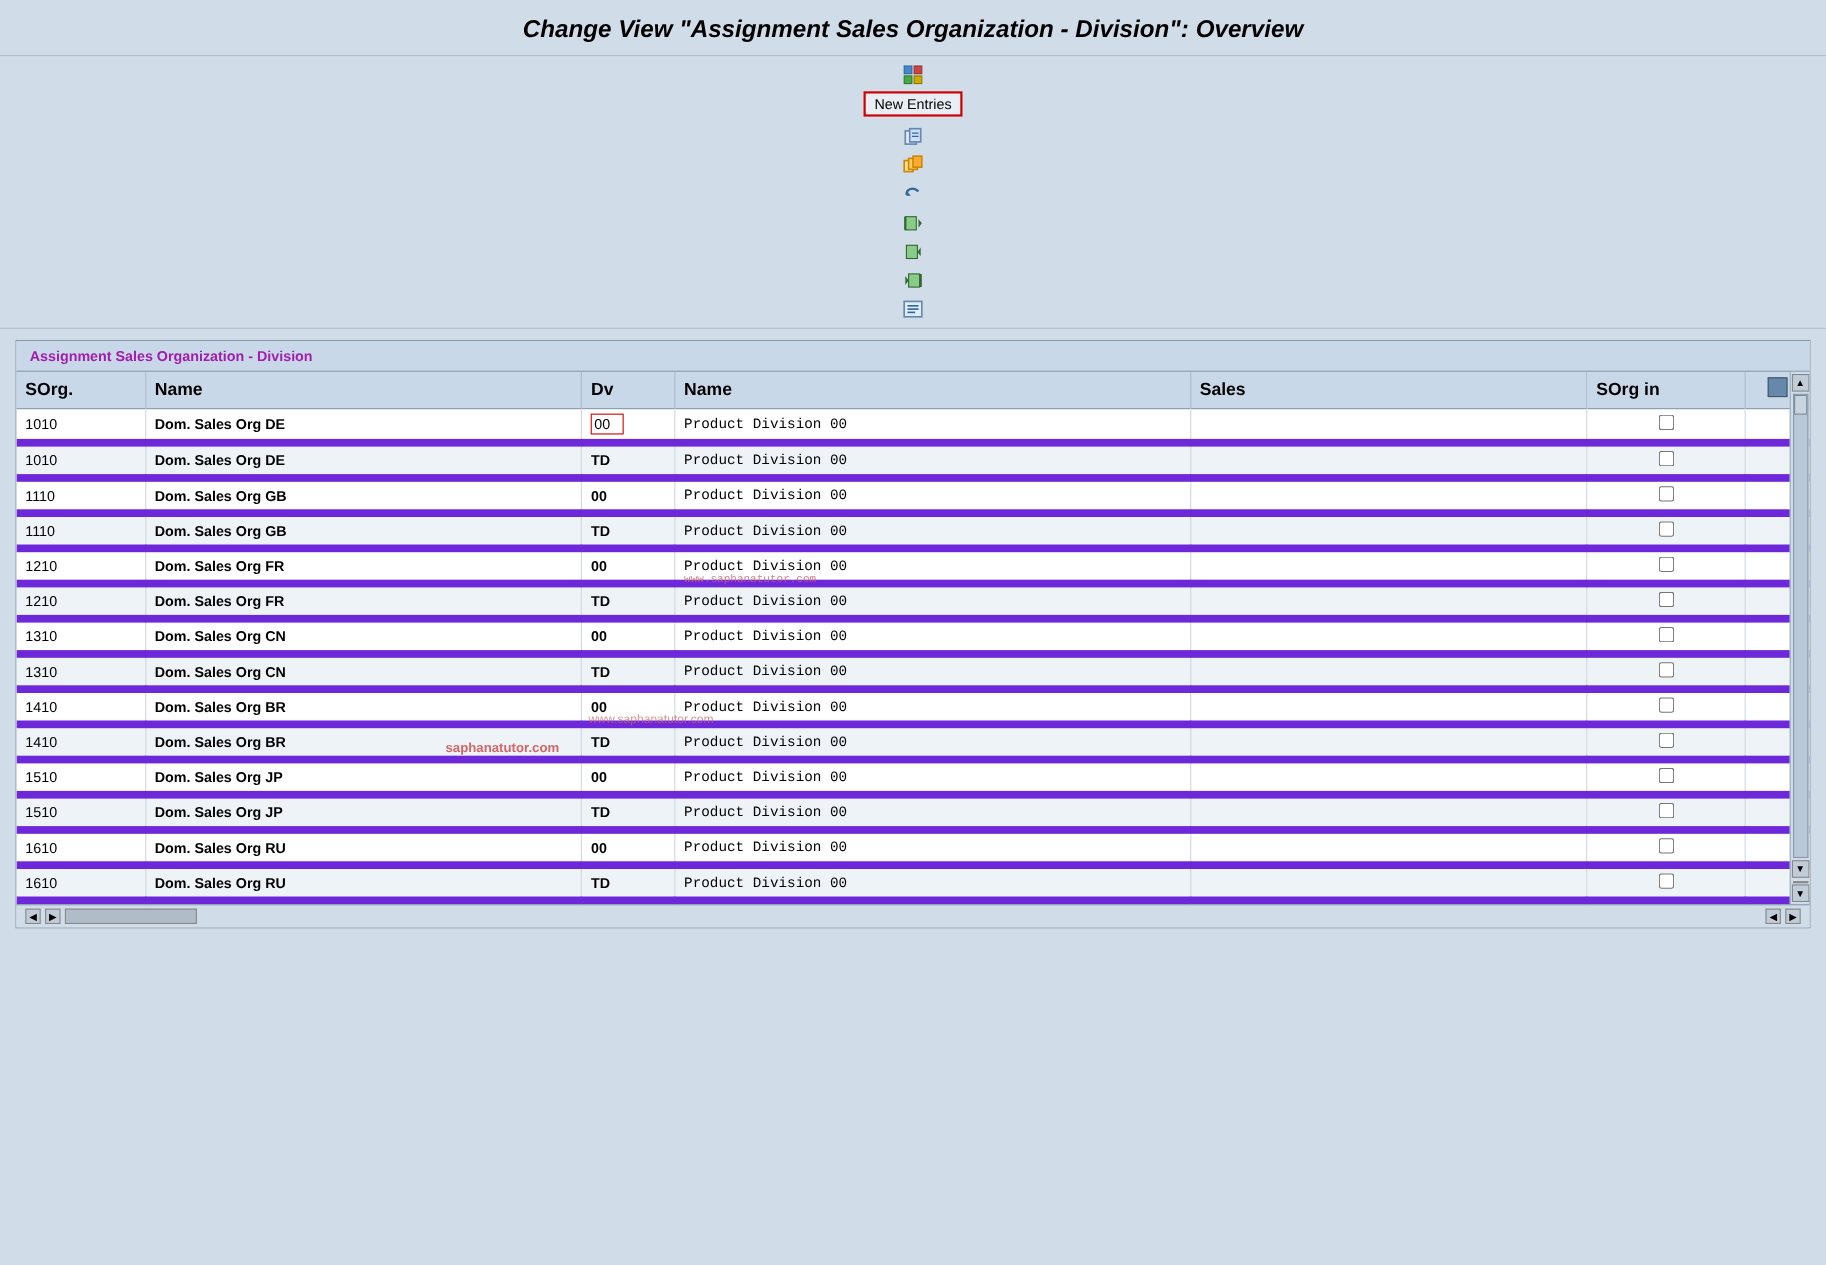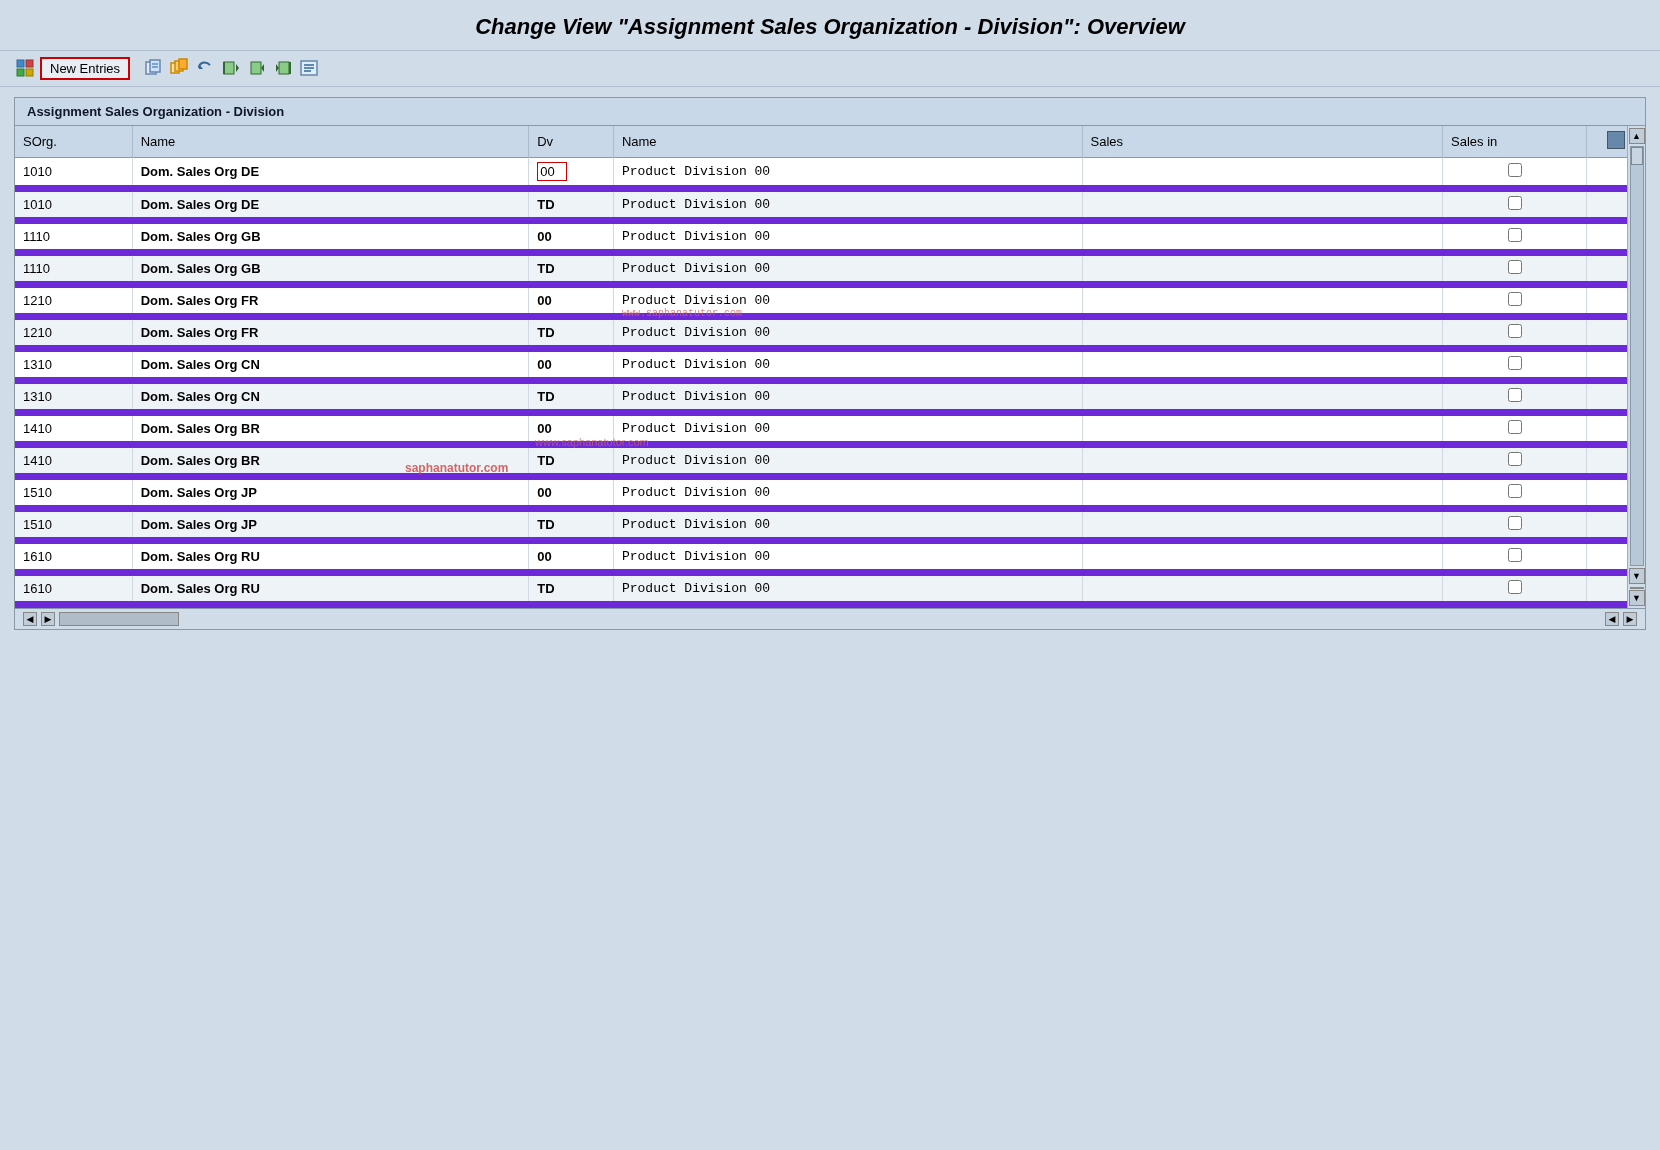--- a/index.html
+++ b/index.html
@@ -24,23 +24,25 @@
     .title-bar h1 {
       font-size: 22px;
       font-weight: bold;
       font-style: italic;
       color: #000;
     }
     .toolbar {
       background: #d0dce8;
       padding: 6px 14px;
       display: flex;
+      align-items: center;
       gap: 4px;
       border-top: 1px solid #b0c0d0;
       border-bottom: 1px solid #b0c0d0;
+      flex-direction: column;
     }
     .toolbar-icon {
       width: 22px;
       height: 22px;
       display: inline-flex;
       align-items: center;
       justify-content: center;
       cursor: pointer;
     }
     .new-entries-btn {
@@ -59,35 +61,35 @@
     .content-area {
       margin: 10px 14px;
       border: 1px solid #8899aa;
       background: #ffffff;
     }
     .table-section-header {
       background: #c8d8e8;
       padding: 6px 12px;
       font-size: 13px;
       font-weight: bold;
-      color: #0f172a;
+      color: #a21caf;
       border-bottom: 1px solid #8899aa;
     }
     .data-table {
       width: 100%;
       border-collapse: collapse;
     }
     .data-table thead tr {
       background: #c8d8e8;
       border-bottom: 1px solid #8899aa;
     }
     .data-table thead th {
       padding: 5px 8px;
-      font-weight: normal;
-      font-size: 13px;
+      font-weight: bold;
+      font-size: 16px;
       text-align: left;
       border-right: 1px solid #aabbcc;
       color: #000;
     }
     .data-table thead th.col-icon {
       width: 32px;
       text-align: center;
       padding: 5px 4px;
     }
     .data-table tbody tr {
@@ -275,21 +277,21 @@
 
     <div class="table-wrapper" style="position:relative;">
       <table class="data-table">
         <thead>
           <tr>
             <th class="col-sorg">SOrg.</th>
             <th class="col-name">Name</th>
             <th class="col-dv">Dv</th>
             <th class="col-divname">Name</th>
             <th class="col-status">Sales</th>
-            <th class="col-hidein">Sales in</th>
+            <th class="col-hidein">SOrg in</th>
             <th class="col-icon">
               <div style="width:18px;height:18px;background:#6688aa;border:1px solid #445566;display:inline-block;"></div>
             </th>
           </tr>
         </thead>
         <tbody id="table-body">
 
         <tr>
               <td class="col-sorg">1010</td>
               <td class="col-name">Dom. Sales Org DE</td>

